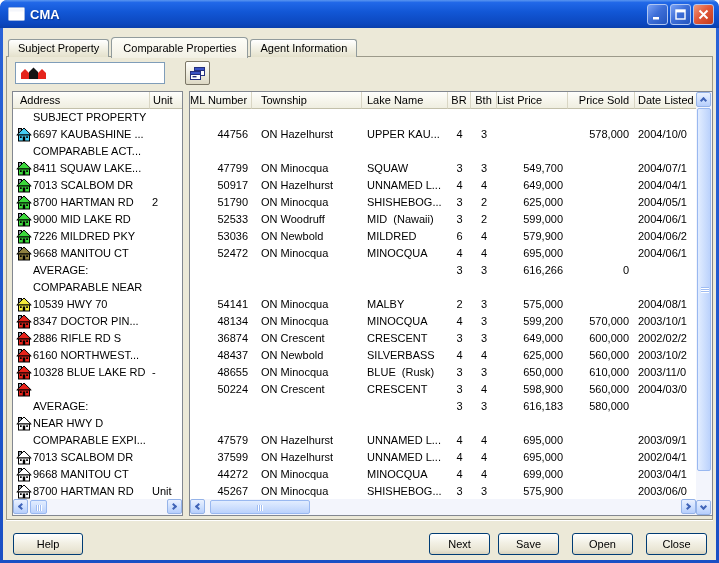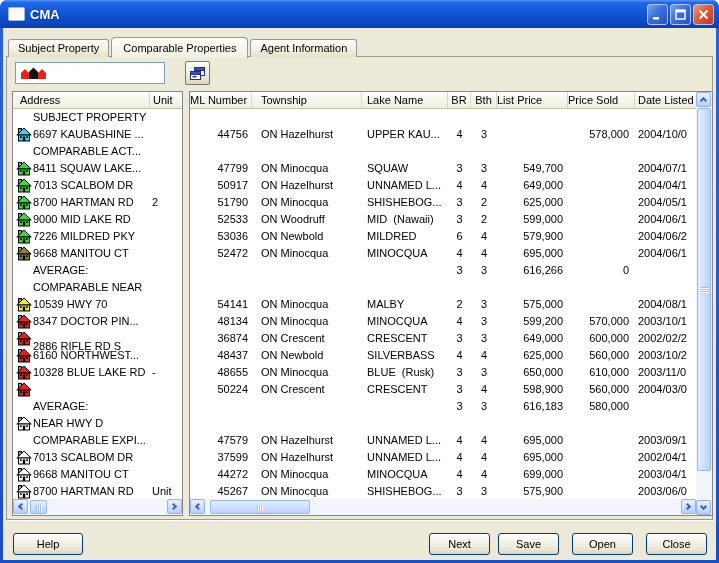--- a/index.html
+++ b/index.html
@@ -242,21 +242,21 @@
                   <rect x="4" y="9.3" width="1.7" height="1.7" fill="#000"></rect>
                   <rect x="10.2" y="9.3" width="1.7" height="1.7" fill="#000"></rect>
                 </svg></span><span class="cell" style="width: 117px;">8347 DOCTOR PIN...</span><span class="cell" style="width: 32px; padding-left: 2px;"></span></div>
             <div class="trow"><span class="iconcell"><svg width="16" height="15" viewBox="0 0 16 15">
                   <rect x="2.5" y="1.5" width="3" height="4" fill="#8F9BA8" stroke="#000"></rect>
                   <polygon points="0.8,8 8,1 15.2,8" fill="#E5231B" stroke="#000"></polygon>
                   <rect x="2.5" y="8" width="11" height="6" fill="#E5231B" stroke="#000"></rect>
                   <rect x="6.8" y="9.5" width="2.4" height="4.5" fill="#000"></rect>
                   <rect x="4" y="9.3" width="1.7" height="1.7" fill="#000"></rect>
                   <rect x="10.2" y="9.3" width="1.7" height="1.7" fill="#000"></rect>
-                </svg></span><span class="cell" style="width: 117px; margin-top: 8px;">2886 RIFLE RD S</span><span class="cell" style="width: 32px; padding-left: 2px;"></span></div>
+                </svg></span><span class="cell" style="width: 117px;">2886 RIFLE RD S</span><span class="cell" style="width: 32px; padding-left: 2px;"></span></div>
             <div class="trow"><span class="iconcell"><svg width="16" height="15" viewBox="0 0 16 15">
                   <rect x="2.5" y="1.5" width="3" height="4" fill="#8F9BA8" stroke="#000"></rect>
                   <polygon points="0.8,8 8,1 15.2,8" fill="#E5231B" stroke="#000"></polygon>
                   <rect x="2.5" y="8" width="11" height="6" fill="#E5231B" stroke="#000"></rect>
                   <rect x="6.8" y="9.5" width="2.4" height="4.5" fill="#000"></rect>
                   <rect x="4" y="9.3" width="1.7" height="1.7" fill="#000"></rect>
                   <rect x="10.2" y="9.3" width="1.7" height="1.7" fill="#000"></rect>
                 </svg></span><span class="cell" style="width: 117px;">6160 NORTHWEST...</span><span class="cell" style="width: 32px; padding-left: 2px;"></span></div>
             <div class="trow"><span class="iconcell"><svg width="16" height="15" viewBox="0 0 16 15">
                   <rect x="2.5" y="1.5" width="3" height="4" fill="#8F9BA8" stroke="#000"></rect>
@@ -323,21 +323,21 @@
       </div>
 
       <div class="pane right">
         <div class="hrow" id="right-header">
             <div class="hcell" style="width: 62px; text-align: right; padding-right: 5px;">ML Number</div>
             <div class="hcell" style="width: 110px; text-align: left; padding-left: 9px;">Township</div>
             <div class="hcell" style="width: 86px; text-align: left; padding-left: 5px;">Lake Name</div>
             <div class="hcell" style="width: 23px; text-align: center;">BR</div>
             <div class="hcell" style="width: 26px; text-align: center;">Bth</div>
             <div class="hcell" style="width: 71px; text-align: left; padding-right: 5px;">List Price</div>
-            <div class="hcell" style="width: 67px; text-align: left; padding-right: 5px;">Price Sold</div>
+            <div class="hcell" style="width: 67px; text-align: right; padding-right: 5px;">Price Sold</div>
             <div class="hcell" style="width: 75px; text-align: left; padding-left: 3px;">Date Listed</div>
           </div>
         <div class="rows" id="right-rows">
             <div class="trow"><span class="cell" style="width: 62px; text-align: right; padding-right: 4px;"></span><span class="cell" style="width: 110px; text-align: left; padding-left: 9px;"></span><span class="cell" style="width: 86px; text-align: left; padding-left: 5px;"></span><span class="cell" style="width: 23px; text-align: center;"></span><span class="cell" style="width: 26px; text-align: center;"></span><span class="cell" style="width: 71px; text-align: right; padding-right: 5px;"></span><span class="cell" style="width: 67px; text-align: right; padding-right: 6px;"></span><span class="cell" style="width: 75px; text-align: left; padding-left: 3px;"></span></div>
             <div class="trow"><span class="cell" style="width: 62px; text-align: right; padding-right: 4px;">44756</span><span class="cell" style="width: 110px; text-align: left; padding-left: 9px;">ON Hazelhurst</span><span class="cell" style="width: 86px; text-align: left; padding-left: 5px;">UPPER KAU...</span><span class="cell" style="width: 23px; text-align: center;">4</span><span class="cell" style="width: 26px; text-align: center;">3</span><span class="cell" style="width: 71px; text-align: right; padding-right: 5px;"></span><span class="cell" style="width: 67px; text-align: right; padding-right: 6px;">578,000</span><span class="cell" style="width: 75px; text-align: left; padding-left: 3px;">2004/10/0</span></div>
             <div class="trow"><span class="cell" style="width: 62px; text-align: right; padding-right: 4px;"></span><span class="cell" style="width: 110px; text-align: left; padding-left: 9px;"></span><span class="cell" style="width: 86px; text-align: left; padding-left: 5px;"></span><span class="cell" style="width: 23px; text-align: center;"></span><span class="cell" style="width: 26px; text-align: center;"></span><span class="cell" style="width: 71px; text-align: right; padding-right: 5px;"></span><span class="cell" style="width: 67px; text-align: right; padding-right: 6px;"></span><span class="cell" style="width: 75px; text-align: left; padding-left: 3px;"></span></div>
             <div class="trow"><span class="cell" style="width: 62px; text-align: right; padding-right: 4px;">47799</span><span class="cell" style="width: 110px; text-align: left; padding-left: 9px;">ON Minocqua</span><span class="cell" style="width: 86px; text-align: left; padding-left: 5px;">SQUAW</span><span class="cell" style="width: 23px; text-align: center;">3</span><span class="cell" style="width: 26px; text-align: center;">3</span><span class="cell" style="width: 71px; text-align: right; padding-right: 5px;">549,700</span><span class="cell" style="width: 67px; text-align: right; padding-right: 6px;"></span><span class="cell" style="width: 75px; text-align: left; padding-left: 3px;">2004/07/1</span></div>
             <div class="trow"><span class="cell" style="width: 62px; text-align: right; padding-right: 4px;">50917</span><span class="cell" style="width: 110px; text-align: left; padding-left: 9px;">ON Hazelhurst</span><span class="cell" style="width: 86px; text-align: left; padding-left: 5px;">UNNAMED L...</span><span class="cell" style="width: 23px; text-align: center;">4</span><span class="cell" style="width: 26px; text-align: center;">4</span><span class="cell" style="width: 71px; text-align: right; padding-right: 5px;">649,000</span><span class="cell" style="width: 67px; text-align: right; padding-right: 6px;"></span><span class="cell" style="width: 75px; text-align: left; padding-left: 3px;">2004/04/1</span></div>
             <div class="trow"><span class="cell" style="width: 62px; text-align: right; padding-right: 4px;">51790</span><span class="cell" style="width: 110px; text-align: left; padding-left: 9px;">ON Minocqua</span><span class="cell" style="width: 86px; text-align: left; padding-left: 5px;">SHISHEBOG...</span><span class="cell" style="width: 23px; text-align: center;">3</span><span class="cell" style="width: 26px; text-align: center;">2</span><span class="cell" style="width: 71px; text-align: right; padding-right: 5px;">625,000</span><span class="cell" style="width: 67px; text-align: right; padding-right: 6px;"></span><span class="cell" style="width: 75px; text-align: left; padding-left: 3px;">2004/05/1</span></div>
             <div class="trow"><span class="cell" style="width: 62px; text-align: right; padding-right: 4px;">52533</span><span class="cell" style="width: 110px; text-align: left; padding-left: 9px;">ON Woodruff</span><span class="cell" style="width: 86px; text-align: left; padding-left: 5px;">MID  (Nawaii)</span><span class="cell" style="width: 23px; text-align: center;">3</span><span class="cell" style="width: 26px; text-align: center;">2</span><span class="cell" style="width: 71px; text-align: right; padding-right: 5px;">599,000</span><span class="cell" style="width: 67px; text-align: right; padding-right: 6px;"></span><span class="cell" style="width: 75px; text-align: left; padding-left: 3px;">2004/06/1</span></div>

